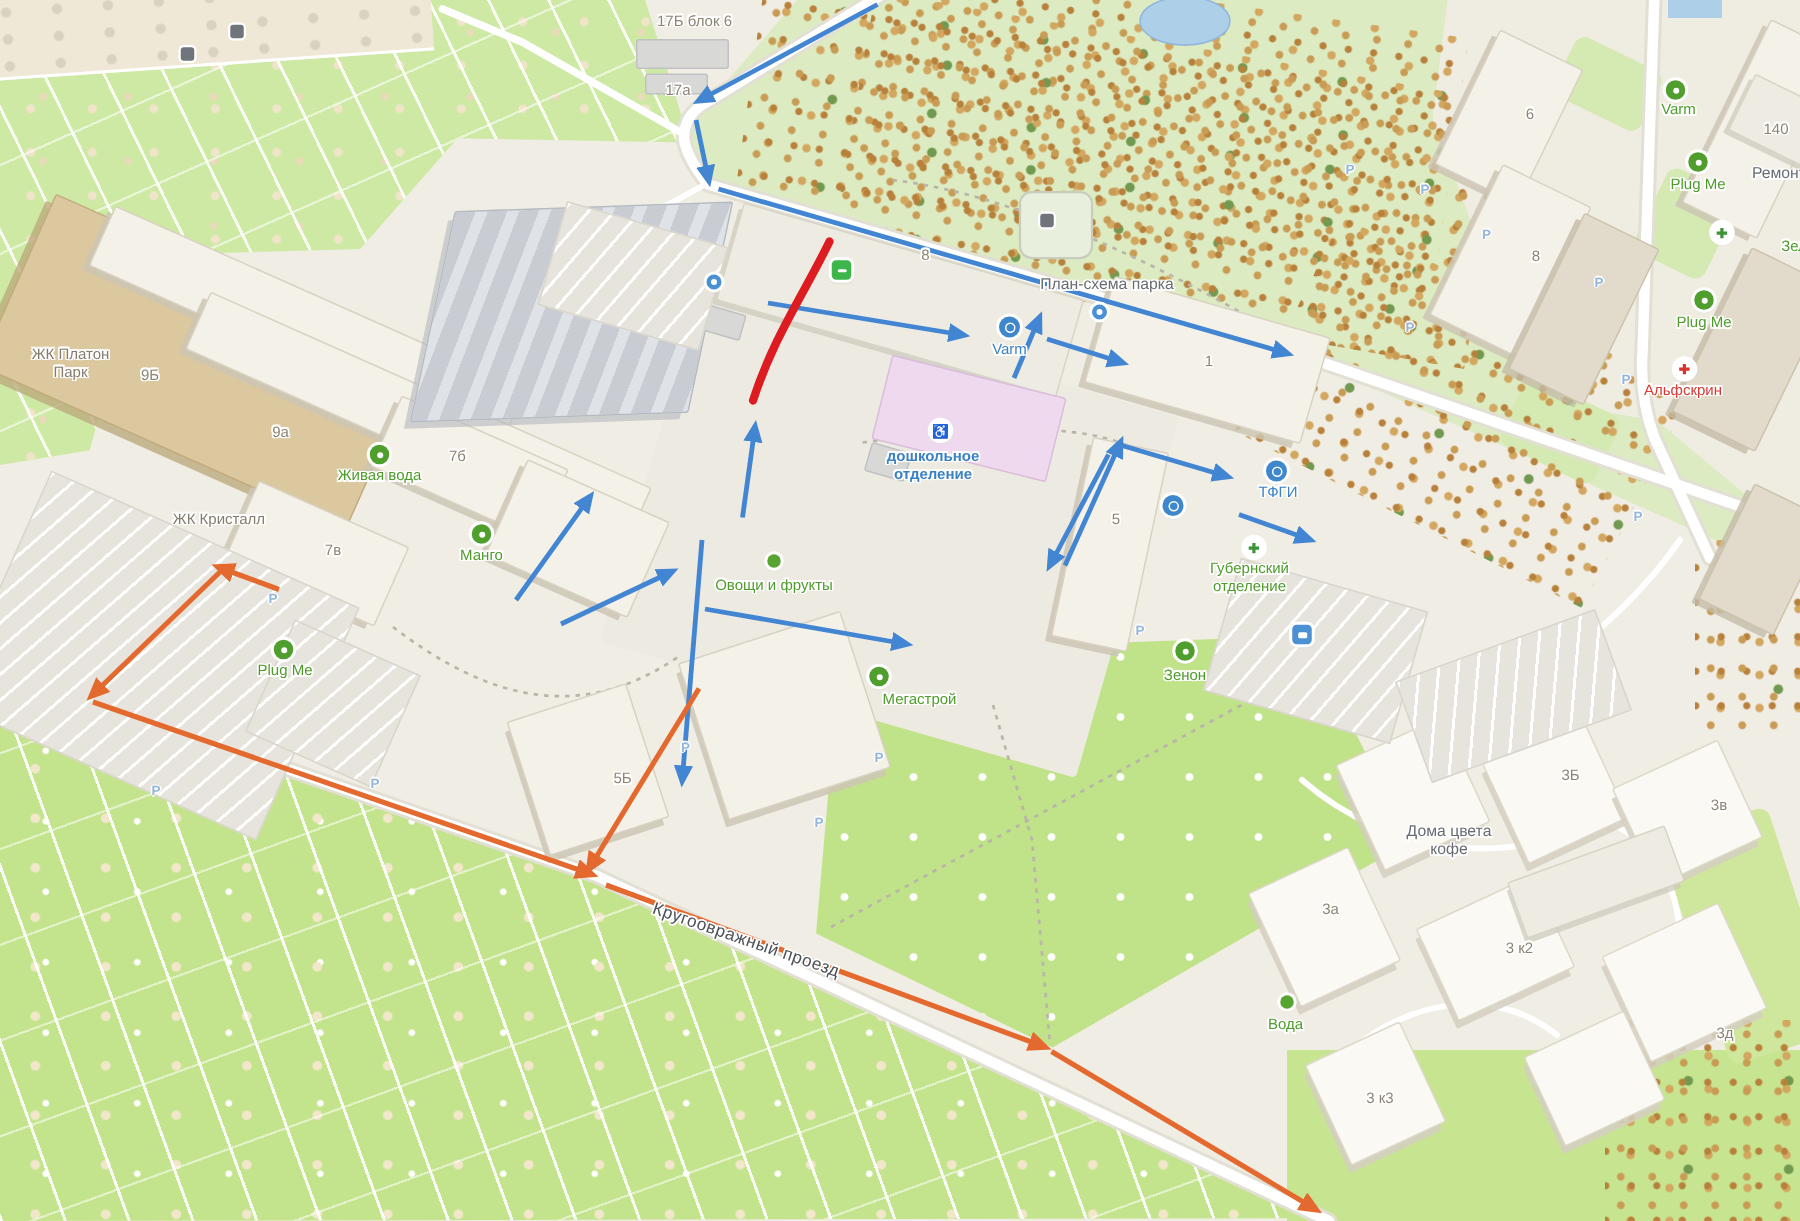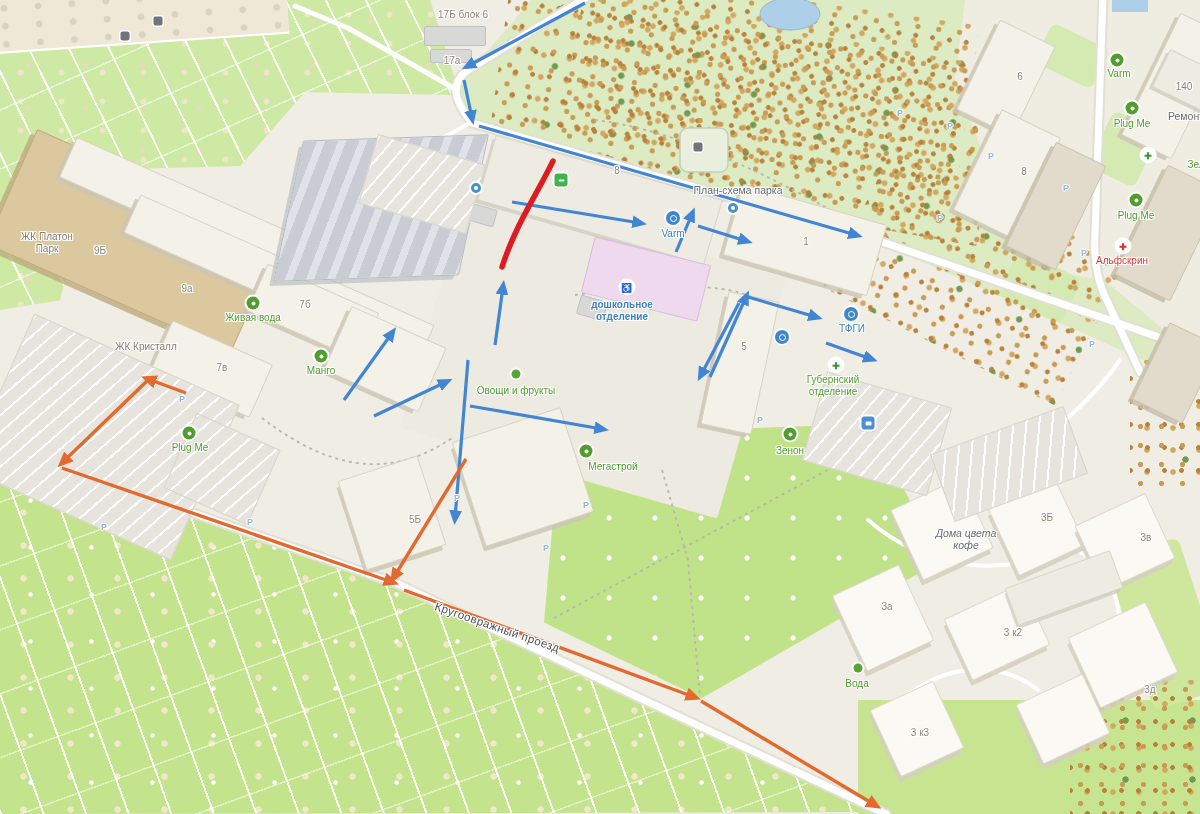--- a/index.html
+++ b/index.html
@@ -293,18 +293,18 @@
     <span class="lbl l-green" style="left: 790px; top: 451px;">Зенон</span>
     <span class="lbl l-green" style="left: 857px; top: 684px;">Вода</span>
     <span class="lbl l-green" style="left: 1196px; top: 165px;">Зел</span>
     <span class="lbl l-green" style="left: 833px; top: 386px;">Губернский
 отделение</span>
     <span class="lbl l-blue" style="left: 673px; top: 234px;">Varm</span>
     <span class="lbl l-blue" style="left: 852px; top: 329px;">ТФГИ</span>
     <span class="lbl l-blue" style="left: 622px; top: 311px; font-weight: bold;">дошкольное
 отделение</span>
     <span class="lbl l-gray" style="left: 738px; top: 190px;">План-схема парка</span>
-    <span class="lbl l-gray" style="left: 966px; top: 539px; font-style: italic;">Дома цвета
+    <span class="lbl l-gray" style="left: 966px; top: 561px;">Дома цвета
 кофе</span>
     <span class="lbl l-gray" style="left: 1186px; top: 116px;">Ремонт</span>
     <span class="lbl l-red" style="left: 1122px; top: 261px;">Альфскрин</span>
     <span class="lbl l-street" style="left: 497px; top: 628px; transform: translate(-50%, -50%) rotate(19deg);">Кругоовражный проезд</span>
   </div>
 
 </body></html>

